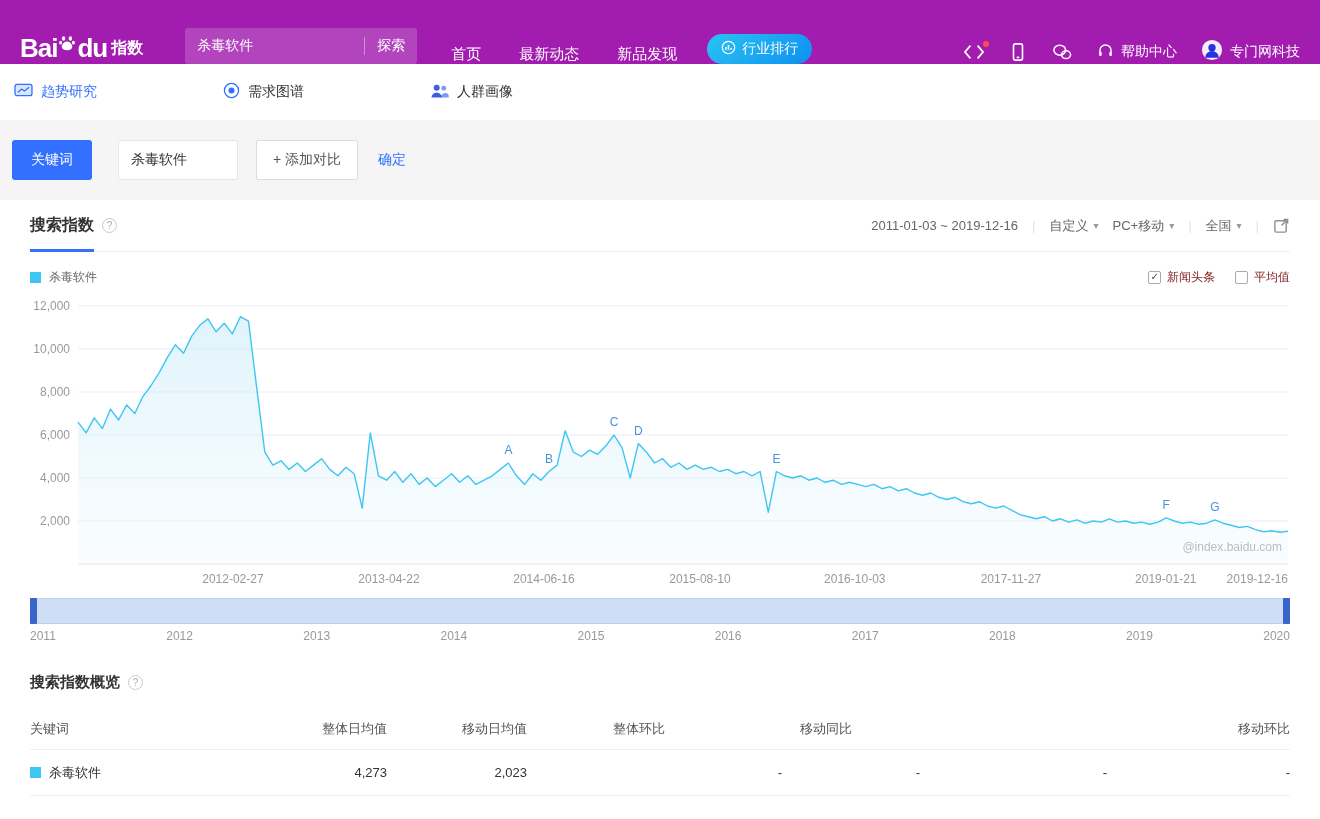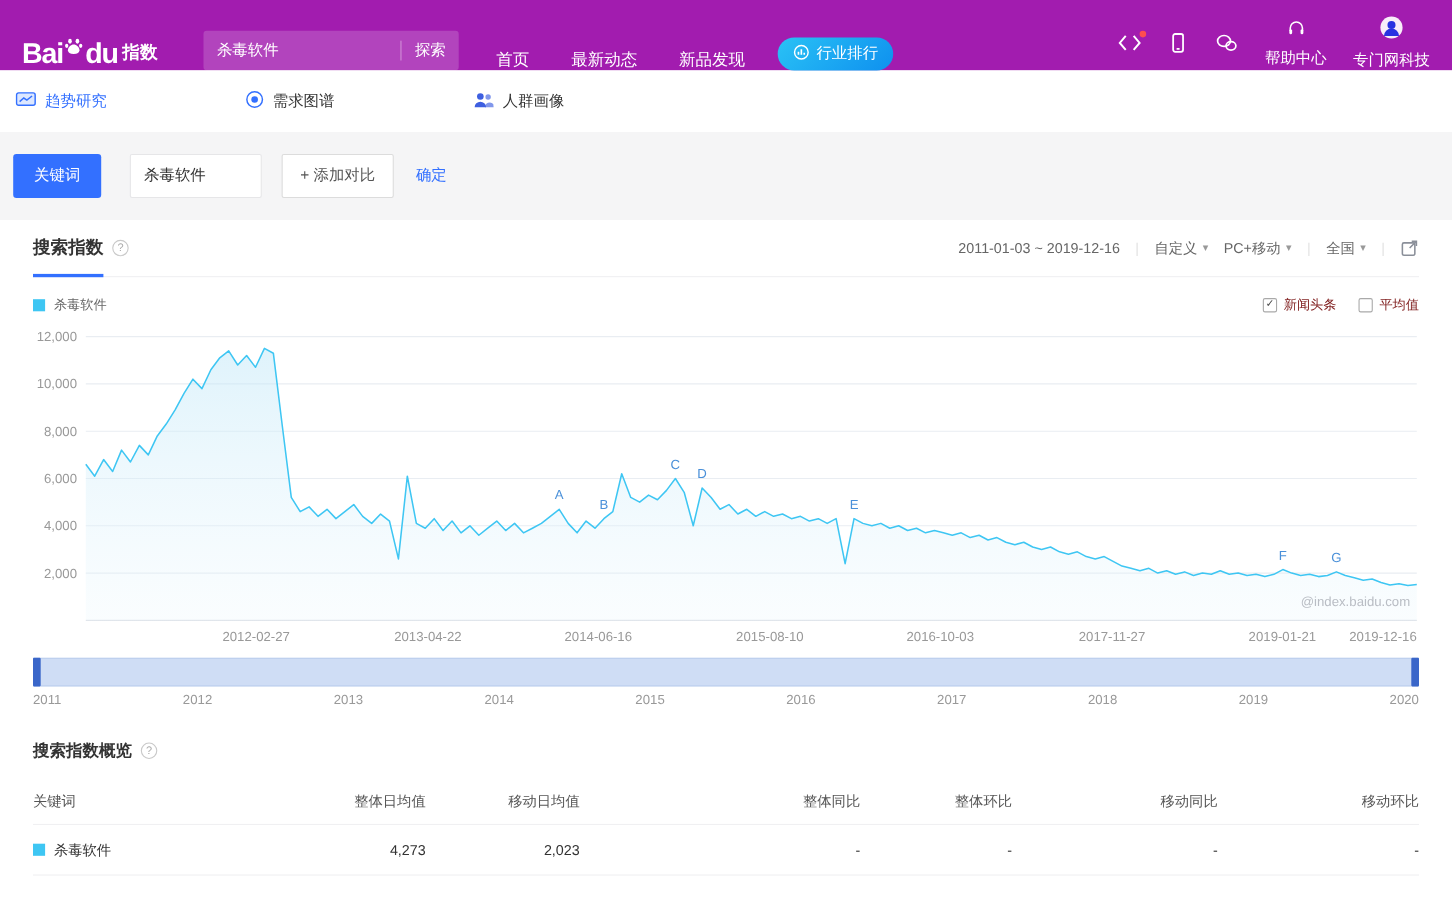--- a/index.html
+++ b/index.html
@@ -17,21 +17,21 @@
   .search-value { font-size:14px; flex:1; }
   .search-divider { width:1px; height:18px; background:rgba(255,255,255,0.4); margin:0 12px 0 6px; }
   .search-go { font-size:14px; cursor:pointer; }
   .top-nav { display:flex; margin-left:34px; gap:38px; }
   .top-nav a { color:#fff; font-size:15px; text-decoration:none; cursor:pointer; }
   .pill { margin-left:30px; height:30px; padding:0 14px; border-radius:15px; display:flex; align-items:center;
     gap:6px; color:#fff; font-size:14px; background:linear-gradient(135deg,#2ac2f5,#0e90ef); cursor:pointer; }
   .header-right { margin-left:auto; display:flex; align-items:center; gap:24px; color:#fff; }
   .hicon { position:relative; display:flex; align-items:center; cursor:pointer; }
   .reddot { position:absolute; top:-2px; right:-4px; width:6px; height:6px; border-radius:50%; background:#ff4d4f; }
-  .help-center, .account { display:flex; align-items:center; gap:7px; font-size:14px; cursor:pointer;flex-direction:column; }
+  .help-center, .account { display:flex; align-items:center; gap:7px; font-size:14px; cursor:pointer; }
 
   
   .subnav { height:56px; display:flex; align-items:center; padding:17px 14px; background:#fff; }
   .subnav-item { display:flex; align-items:center; gap:8px; font-size:14px; color:#333; margin-right:126px; cursor:pointer; }
   .subnav-item.active { color:#3370ff; }
 
   
   .kw-band { background:#f5f5f6; padding:20px 12px 20px; display:flex; align-items:center; }
   .kw-btn { width:80px; height:40px; background:#3370ff; color:#fff; font-size:14px; border:none;
     border-radius:3px; cursor:pointer; }
@@ -326,21 +326,20 @@
   <div class="overview-head">
     <span class="overview-title">搜索指数概览</span>
     <span class="qmark">?</span>
   </div>
 
   <div class="ovr-table">
     <div class="tr thead-row">
       <span class="c0">关键词</span>
       <span class="c1">整体日均值</span>
       <span class="c2">移动日均值</span>
-      <span class="c3">整体同比</span>
       <span class="c4">整体环比</span>
       <span class="c5">移动同比</span>
       <span class="c6">移动环比</span>
     </div>
     <div class="tr data-row">
       <span class="c0">
         <span class="series-sq" style="background: rgb(62, 198, 243);"></span>
         <span>杀毒软件</span>
       </span>
       <span class="c1">4,273</span>

